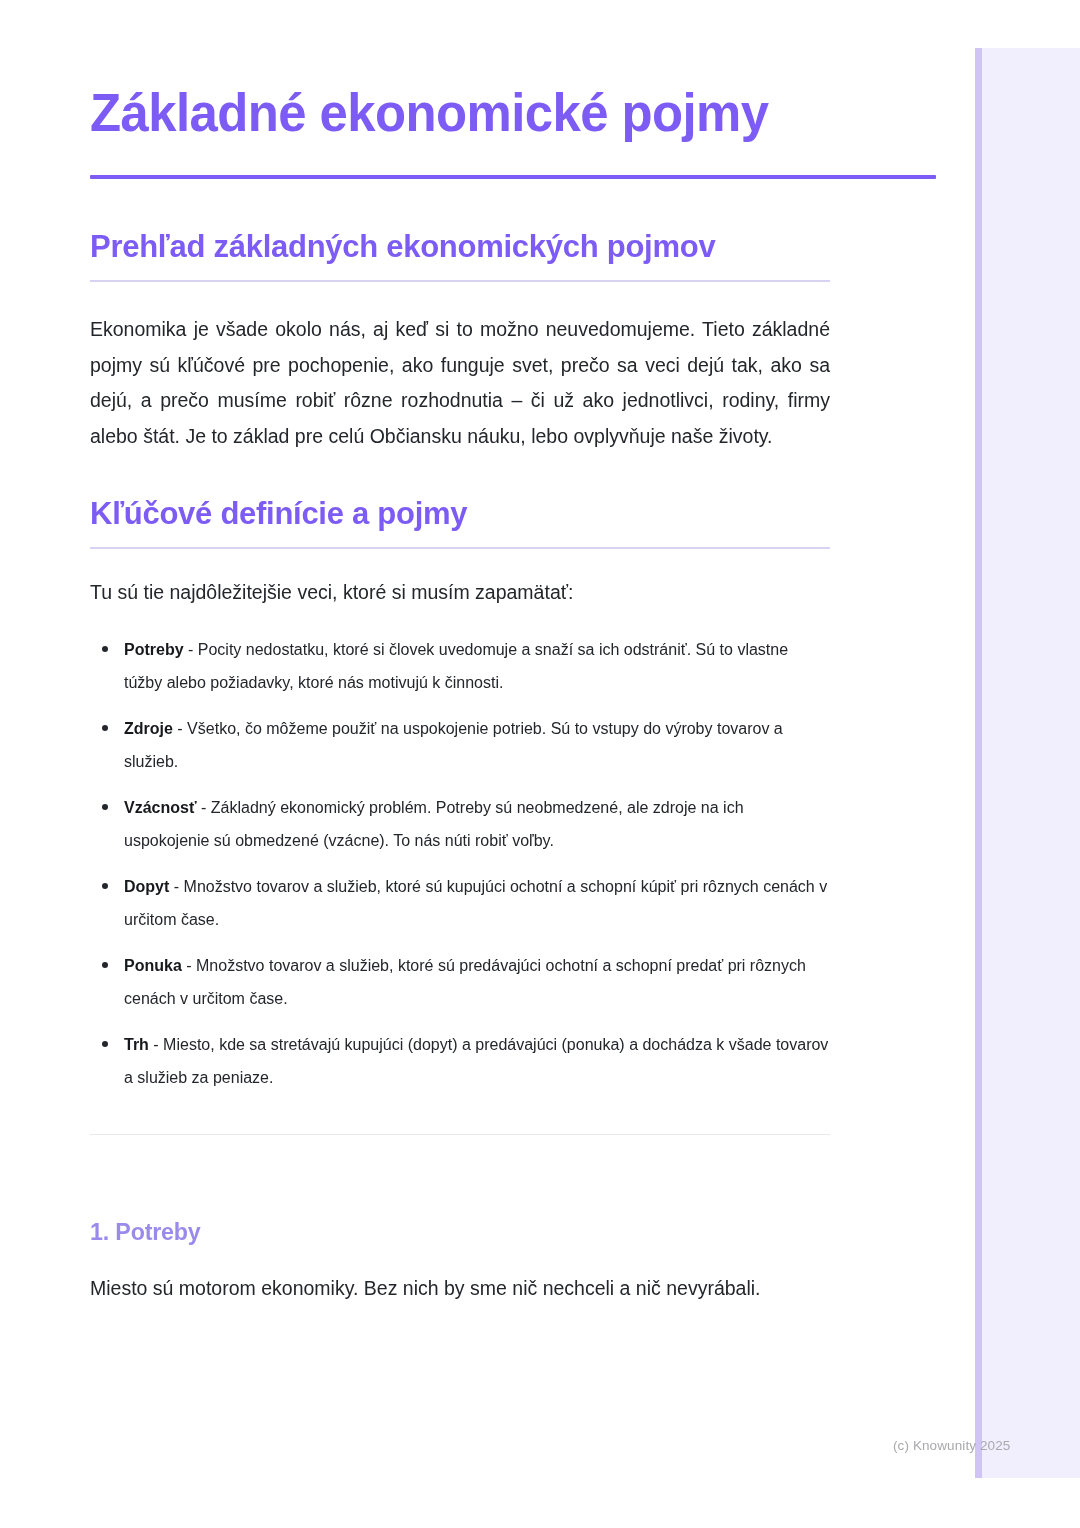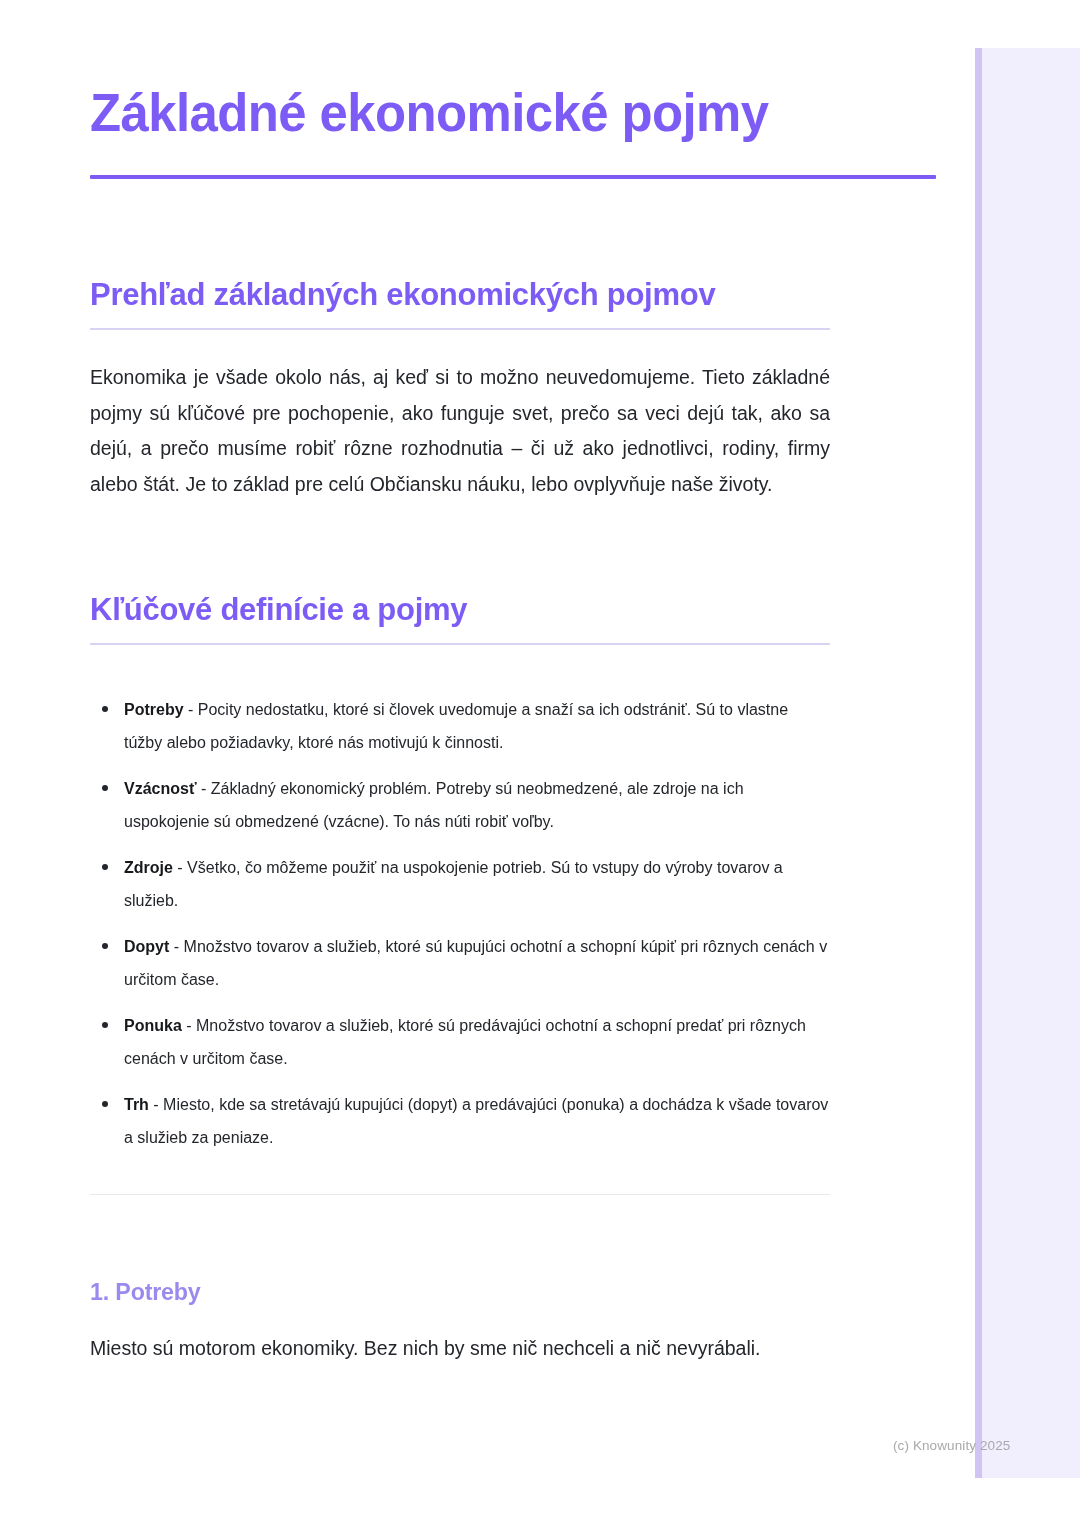--- a/index.html
+++ b/index.html
@@ -74,21 +74,21 @@
   .h2 {
     font-size: 32px;
     line-height: 1.22;
     font-weight: 700;
     color: #7c5cf5;
     letter-spacing: -0.3px;
     margin: 0;
     transform: scaleX(0.97);
     transform-origin: left center;
   }
-  .h2-wrap { width: 740px; margin-top: 48px; }
+  .h2-wrap { width: 740px; }
   .h2-rule {
     margin-top: 14px;
     width: 740px;
     height: 2px;
     background: #d9d2f3;
   }
   .h2-rule.strong { background: #cdc4ee; }
 
   .h3 {
     font-size: 24px;
@@ -193,38 +193,39 @@
 
     <div class="sp-40"></div>
 
     <div class="h2-wrap">
       <h2 class="h2">Kľúčové definície a pojmy</h2>
       <div class="h2-rule"></div>
     </div>
 
     <div class="sp-26"></div>
 
+    <p class="para para-narrow">Tu sú tie najdôležitejšie veci, ktoré si musím zapamätať:</p>
 
     <div class="sp-22"></div>
 
     <ul class="bullets">
       <li>
         <span class="dot"></span>
         <span class="term">Potreby</span><span> - Pocity nedostatku, ktoré si človek uvedomuje a snaží sa ich odstrániť. Sú to vlastne túžby alebo požiadavky, ktoré nás motivujú k činnosti.</span>
       </li>
       <li>
         <span class="dot"></span>
+        <span class="term">Zdroje</span><span> - Všetko, čo môžeme použiť na uspokojenie potrieb. Sú to vstupy do výroby tovarov a služieb.</span>
+      </li>
+      <li>
+        <span class="dot"></span>
         <span class="term">Vzácnosť</span><span> - Základný ekonomický problém. Potreby sú neobmedzené, ale zdroje na ich uspokojenie sú obmedzené (vzácne). To nás núti robiť voľby.</span>
       </li>
       <li>
         <span class="dot"></span>
-        <span class="term">Zdroje</span><span> - Všetko, čo môžeme použiť na uspokojenie potrieb. Sú to vstupy do výroby tovarov a služieb.</span>
-      </li>
-      <li>
-        <span class="dot"></span>
         <span class="term">Dopyt</span><span> - Množstvo tovarov a služieb, ktoré sú kupujúci ochotní a schopní kúpiť pri rôznych cenách v určitom čase.</span>
       </li>
       <li>
         <span class="dot"></span>
         <span class="term">Ponuka</span><span> - Množstvo tovarov a služieb, ktoré sú predávajúci ochotní a schopní predať pri rôznych cenách v určitom čase.</span>
       </li>
       <li>
         <span class="dot"></span>
         <span class="term">Trh</span><span> - Miesto, kde sa stretávajú kupujúci (dopyt) a predávajúci (ponuka) a dochádza k všade tovarov a služieb za peniaze.</span>
       </li>

